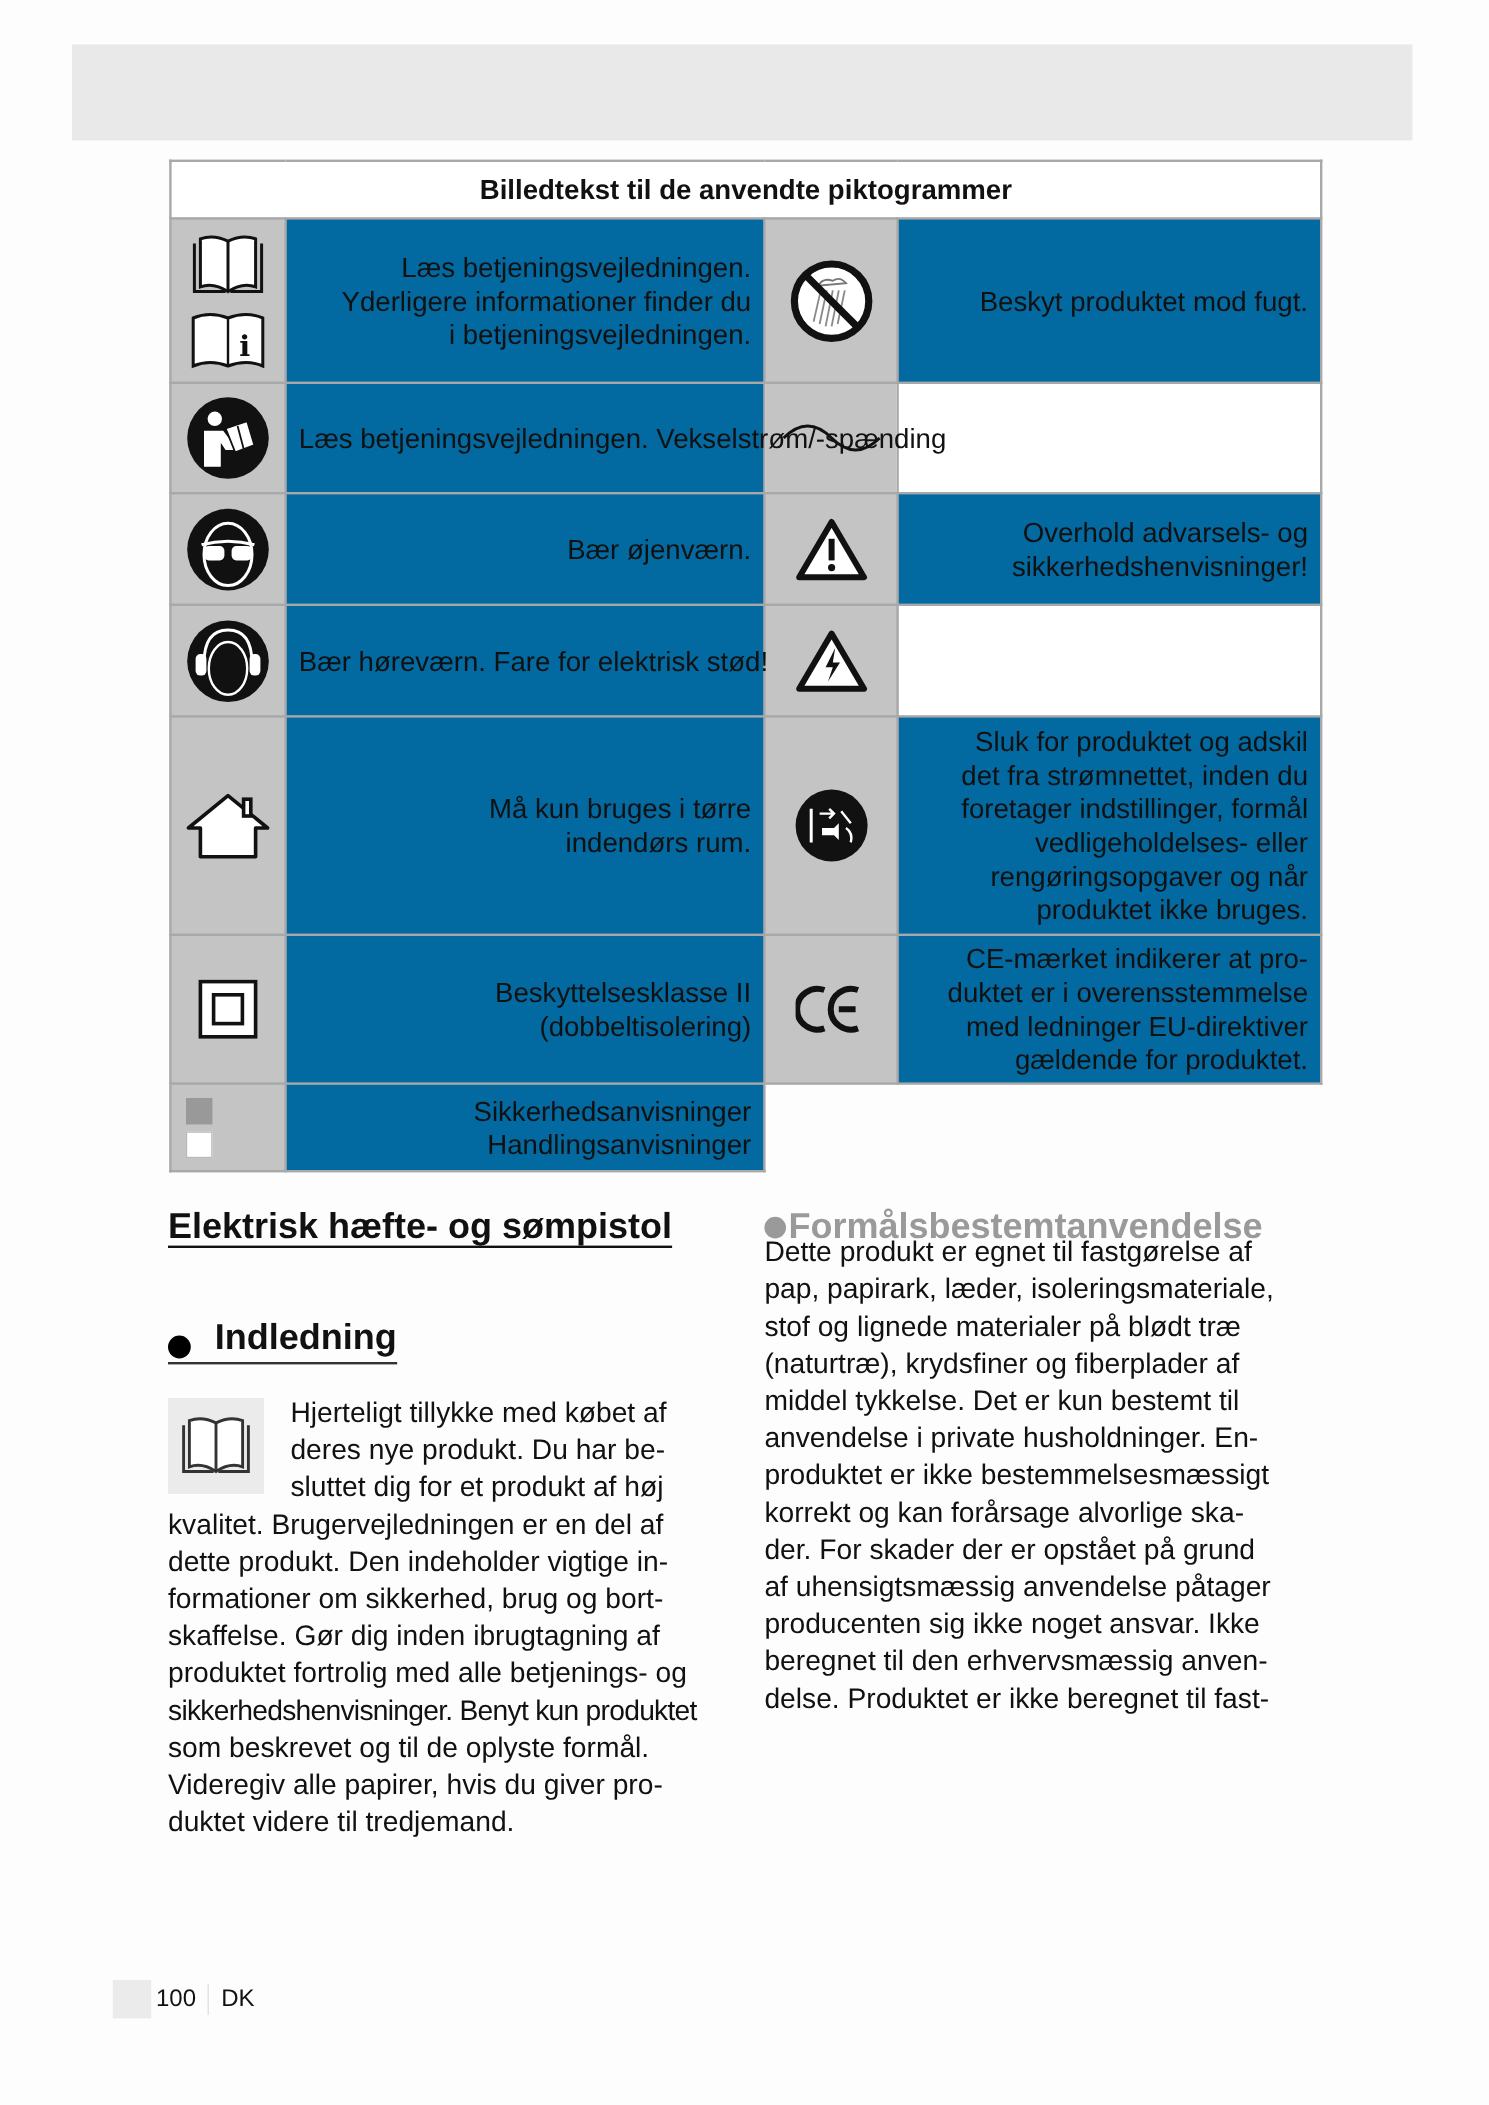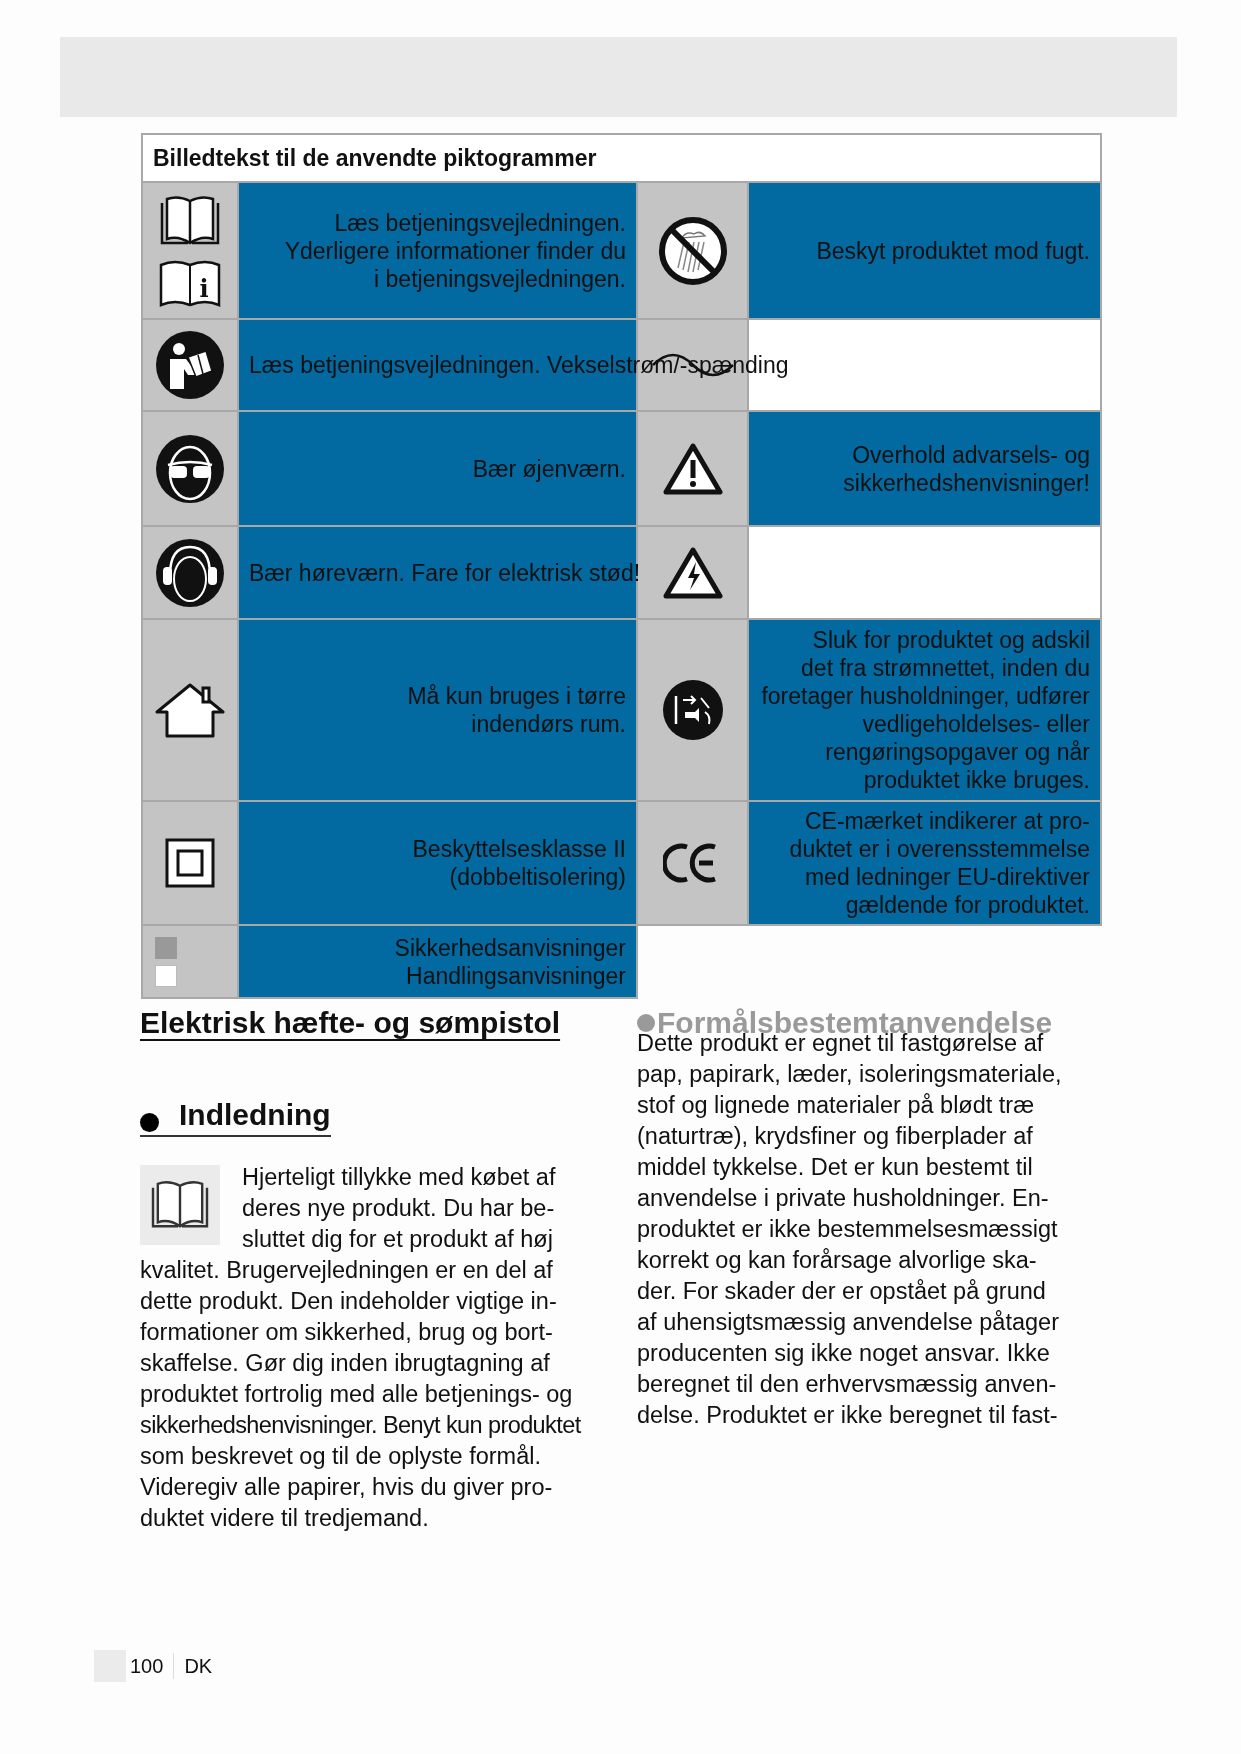--- a/index.html
+++ b/index.html
@@ -14,21 +14,21 @@
     }
     .legend-table {
       position: absolute; left: 141px; top: 133px;
       border-collapse: collapse; table-layout: fixed;
       width: 959px;
     }
     .legend-table td, .legend-table th {
       border: 2px solid #a8a8a8; padding: 0; vertical-align: middle;
     }
     .legend-table th {
-      text-align: left; font-weight: bold; font-size: 23px;
+      text-align: center; font-weight: bold; font-size: 23px;
       padding: 0 10px; height: 46px; background: #fff;
     }
     .icon-cell { background: #c4c4c4; text-align: center; }
     .text-cell { background: #0369a1; font-size: 23px; line-height: 28px; padding: 0 10px !important; text-align: right; }
     .empty-cell { background: #fff; }
     .no-border { border: none !important; background: transparent !important; }
     .icon-cell svg { display: block; margin: 0 auto; }
     .overflow-text { white-space: nowrap; overflow: visible; position: relative; z-index: 2; }
     .col-gap-icon { position: relative; }
     .overlay-icon { position: absolute; left: 50%; top: 50%; transform: translate(-50%, -50%); z-index: 3; }
@@ -139,21 +139,21 @@
       <div class="overflow-text">Læs betjeningsvejledningen. Vekselstrøm/-spænding</div>
     </td>
     <td class="icon-cell col-gap-icon">
       <svg class="overlay-icon" width="90" height="30" viewBox="0 0 90 30">
         <path d="M5 15 Q25 -5 45 15 T85 15" fill="none" stroke="#111" stroke-width="2.5"></path>
       </svg>
     </td>
     <td class="empty-cell"></td>
   </tr>
 
-  <tr style="height:115px">
+  <tr style="height:93px">
     <td class="icon-cell">
       <svg width="72" height="72" viewBox="0 0 72 72">
         <circle cx="36" cy="36" r="34" fill="#111"></circle>
         <ellipse cx="36" cy="40" rx="20" ry="26" fill="none" stroke="#fff" stroke-width="2.5"></ellipse>
         <path d="M14 32 Q36 26 58 32" fill="none" stroke="#fff" stroke-width="2.5"></path>
         <rect x="16" y="33" width="17" height="12" rx="4" fill="#fff"></rect>
         <rect x="39" y="33" width="17" height="12" rx="4" fill="#fff"></rect>
       </svg>
     </td>
     <td class="text-cell">
@@ -210,21 +210,21 @@
         <circle cx="32" cy="32" r="30" fill="#111"></circle>
         <line x1="15" y1="18" x2="15" y2="46" stroke="#fff" stroke-width="2.5"></line>
         <path d="M22 22 H34 M30 18 L34 22 L30 26" fill="none" stroke="#fff" stroke-width="2"></path>
         <path d="M24 34 H34 L38 30 V44 L34 40 H24 Z" fill="#fff"></path>
         <path d="M40 20 L48 30 M44 34 Q50 38 48 46" fill="none" stroke="#fff" stroke-width="2"></path>
       </svg>
     </td>
     <td class="text-cell">
       <div>Sluk for produktet og adskil</div>
       <div>det fra strømnettet, inden du</div>
-      <div>foretager husholdninger, udfører</div>
+      <div>foretager indstillinger, formål</div>
       <div>vedligeholdelses- eller</div>
       <div>rengøringsopgaver og når</div>
       <div>produktet ikke bruges.</div>
     </td>
   </tr>
 
   <tr style="height:124px">
     <td class="icon-cell">
       <svg width="50" height="50" viewBox="0 0 50 50">
         <rect x="2" y="2" width="46" height="46" fill="#fff" stroke="#111" stroke-width="3"></rect>

